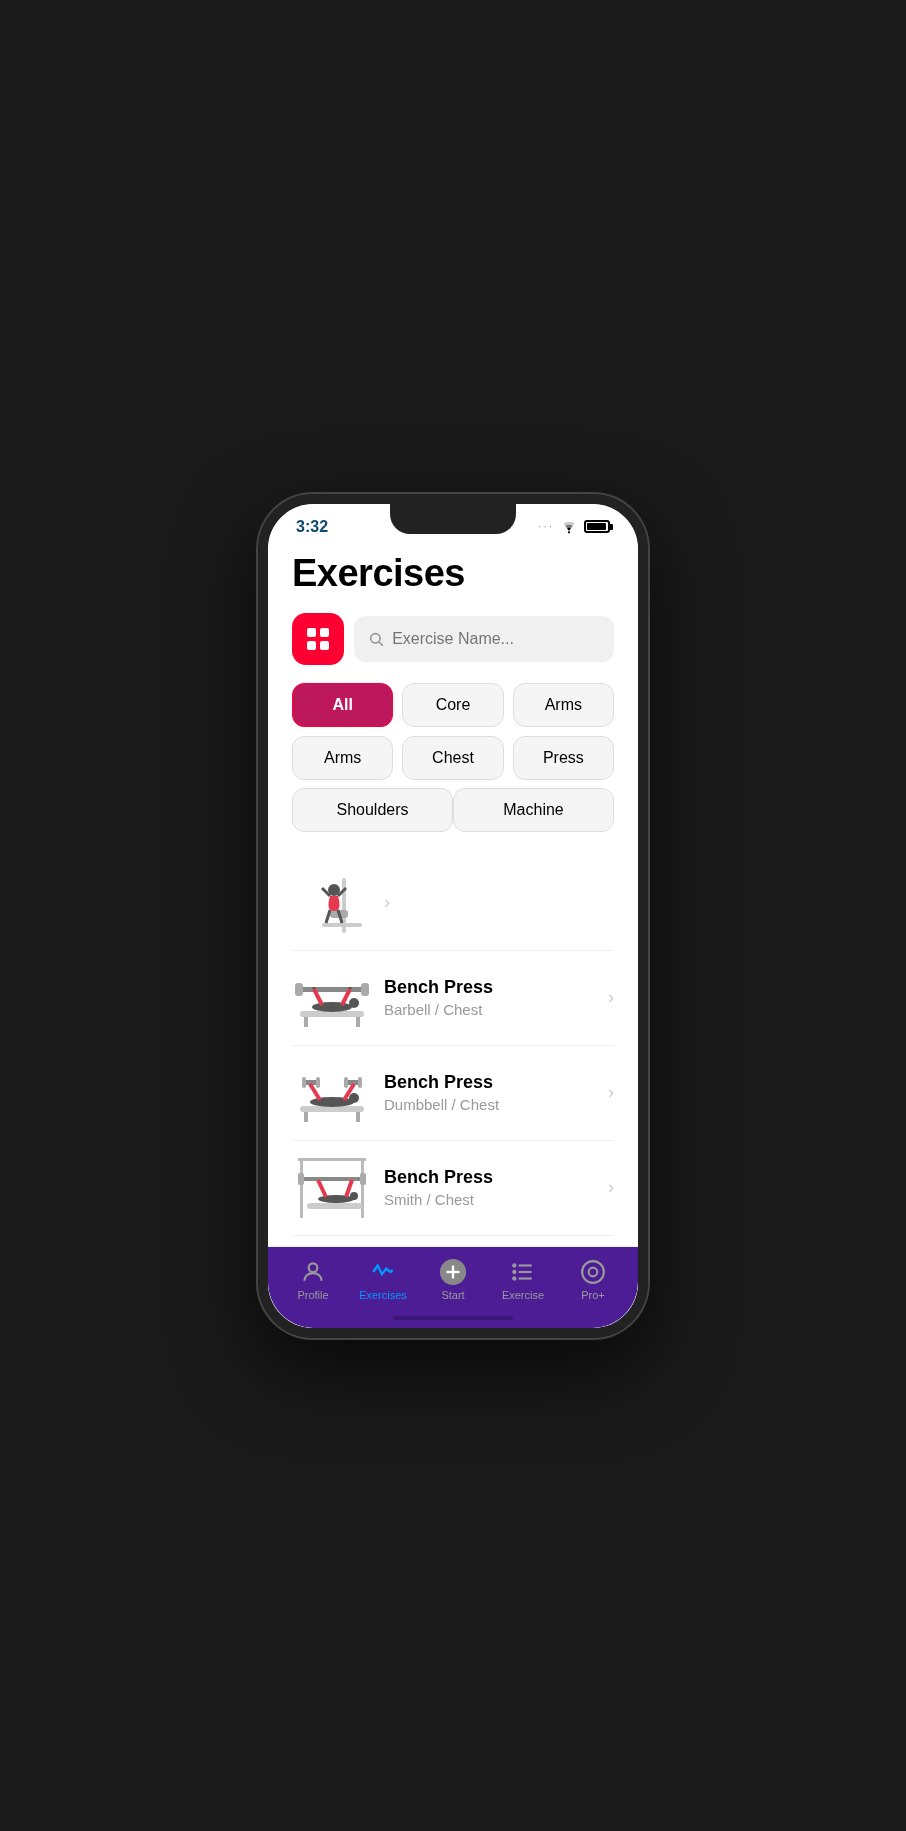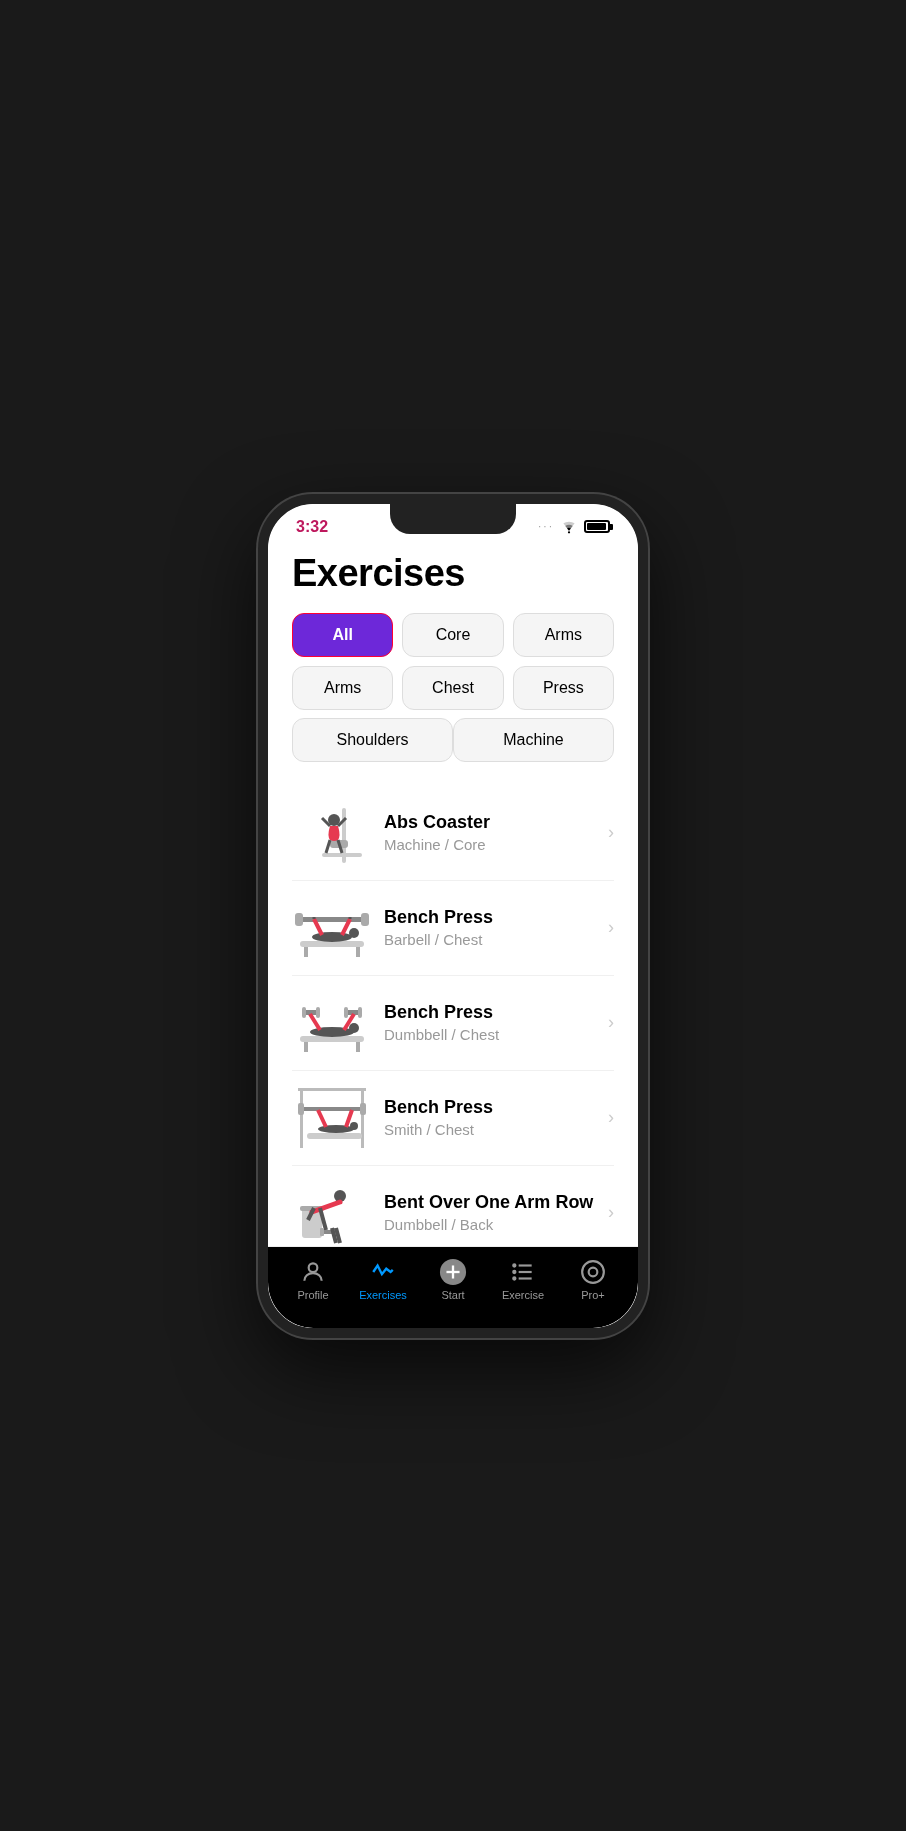--- a/index.html
+++ b/index.html
@@ -40,21 +40,21 @@
       display: flex;
       justify-content: space-between;
       align-items: center;
       padding: 14px 28px 6px;
       flex-shrink: 0;
     }
 
     .status-time {
       font-weight: 700;
       font-size: 16px;
-      color: #be185d;
+      color: #0c4a6e;
     }
 
     .status-icons {
       display: flex;
       align-items: center;
       gap: 6px;
     }
 
     .wifi-icon {
       width: 18px;
@@ -197,21 +197,21 @@
       font-size: 16px;
       font-weight: 500;
       color: #000000;
       display: flex;
       align-items: center;
       justify-content: center;
       cursor: pointer;
     }
 
     .filter-btn.active {
-      background: #6d28d9;
+      background: #be185d;
       border-color: #f03;
       color: #fff;
       font-weight: 600;
     }
 
     
     .exercise-item {
       display: flex;
       align-items: center;
       padding: 12px 0;
@@ -257,21 +257,21 @@
       flex-shrink: 0;
     }
 
     
     .bottom-nav {
       position: absolute;
       bottom: 0;
       left: 0;
       right: 0;
       height: 82px;
-      background: #000000;
+      background: #4c1d95;
       border-top: 1px solid #eee;
       display: flex;
       align-items: center;
       justify-content: flex-start;
       padding: 0 10px 16px;
       border-radius: 0 0 46px 46px;
     }
 
     .nav-item {
       display: flex;
@@ -338,20 +338,37 @@
         <div class="battery-icon">
           <div class="battery-fill"></div>
         </div>
       </div>
     </div>
 
     <div class="scroll-content">
 
       <h1 class="page-title">Exercises</h1>
 
+      <div class="search-row">
+        <div class="grid-btn">
+          <svg class="grid-icon-svg" viewBox="0 0 28 28" fill="none" xmlns="http://www.w3.org/2000/svg">
+            <rect x="3" y="3" width="9" height="9" rx="2" fill="white"></rect>
+            <rect x="16" y="3" width="9" height="9" rx="2" fill="white"></rect>
+            <rect x="3" y="16" width="9" height="9" rx="2" fill="white"></rect>
+            <rect x="16" y="16" width="9" height="9" rx="2" fill="white"></rect>
+          </svg>
+        </div>
+        <div class="search-box">
+          <svg width="18" height="18" viewBox="0 0 24 24" fill="none" stroke="#999" stroke-width="2.5">
+            <circle cx="11" cy="11" r="7"></circle>
+            <line x1="16.5" y1="16.5" x2="22" y2="22"></line>
+          </svg>
+          <input type="text" placeholder="Exercise Name..." style="">
+        </div>
+      </div>
 
       <div class="filter-grid">
         <button class="filter-btn active">All</button>
         <button class="filter-btn">Core</button>
         <button class="filter-btn">Arms</button>
         <button class="filter-btn">Arms</button>
         <button class="filter-btn">Chest</button>
         <button class="filter-btn">Press</button>
       </div>
 
@@ -369,24 +386,20 @@
 
             <rect x="38" y="42" width="18" height="8" fill="#aaa" rx="3"></rect>
 
             <circle cx="42" cy="22" r="6" fill="#555"></circle>
             <path d="M38 28 Q35 38 38 42 Q42 44 46 42 Q49 38 46 28" fill="#e63950"></path>
             <path d="M38 28 L30 20" stroke="#555" stroke-width="3" fill="none"></path>
             <path d="M46 28 L54 20" stroke="#555" stroke-width="3" fill="none"></path>
             <path d="M38 42 L34 55" stroke="#555" stroke-width="3" fill="none"></path>
             <path d="M46 42 L50 55" stroke="#555" stroke-width="3" fill="none"></path>
           </svg>
-        </div>
-        <div class="exercise-info">
-          <div class="exercise-name">Abs Coaster</div>
-          <div class="exercise-sub">Machine / Core</div>
         </div>
         <span class="chevron-right">›</span>
       </div>
 
       <div class="exercise-item">
         <div class="exercise-img">
           <svg viewBox="0 0 80 70" xmlns="http://www.w3.org/2000/svg">
 
             <rect x="8" y="48" width="64" height="6" fill="#ccc" rx="3"></rect>
             <rect x="12" y="54" width="4" height="10" fill="#aaa"></rect>

